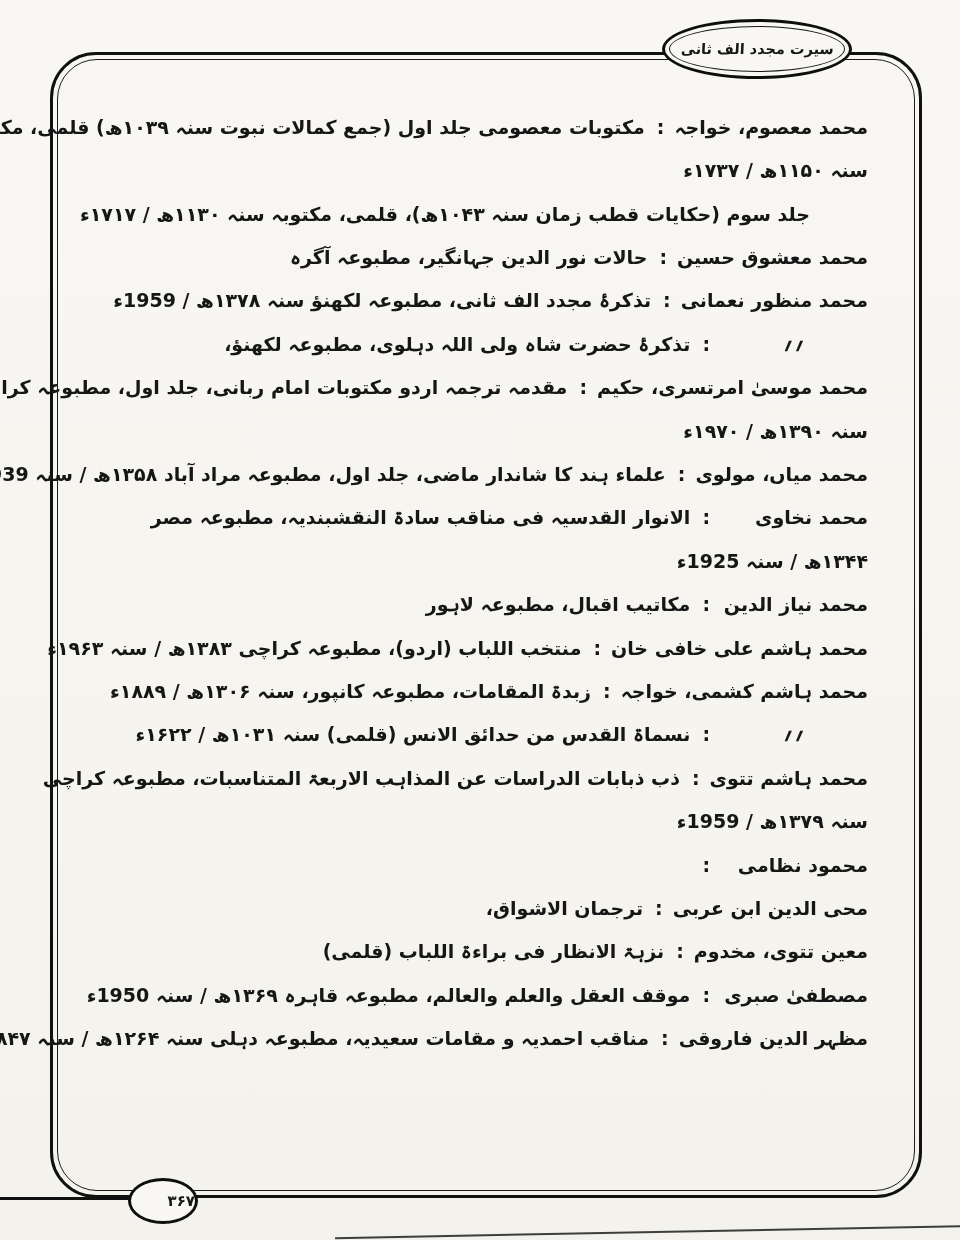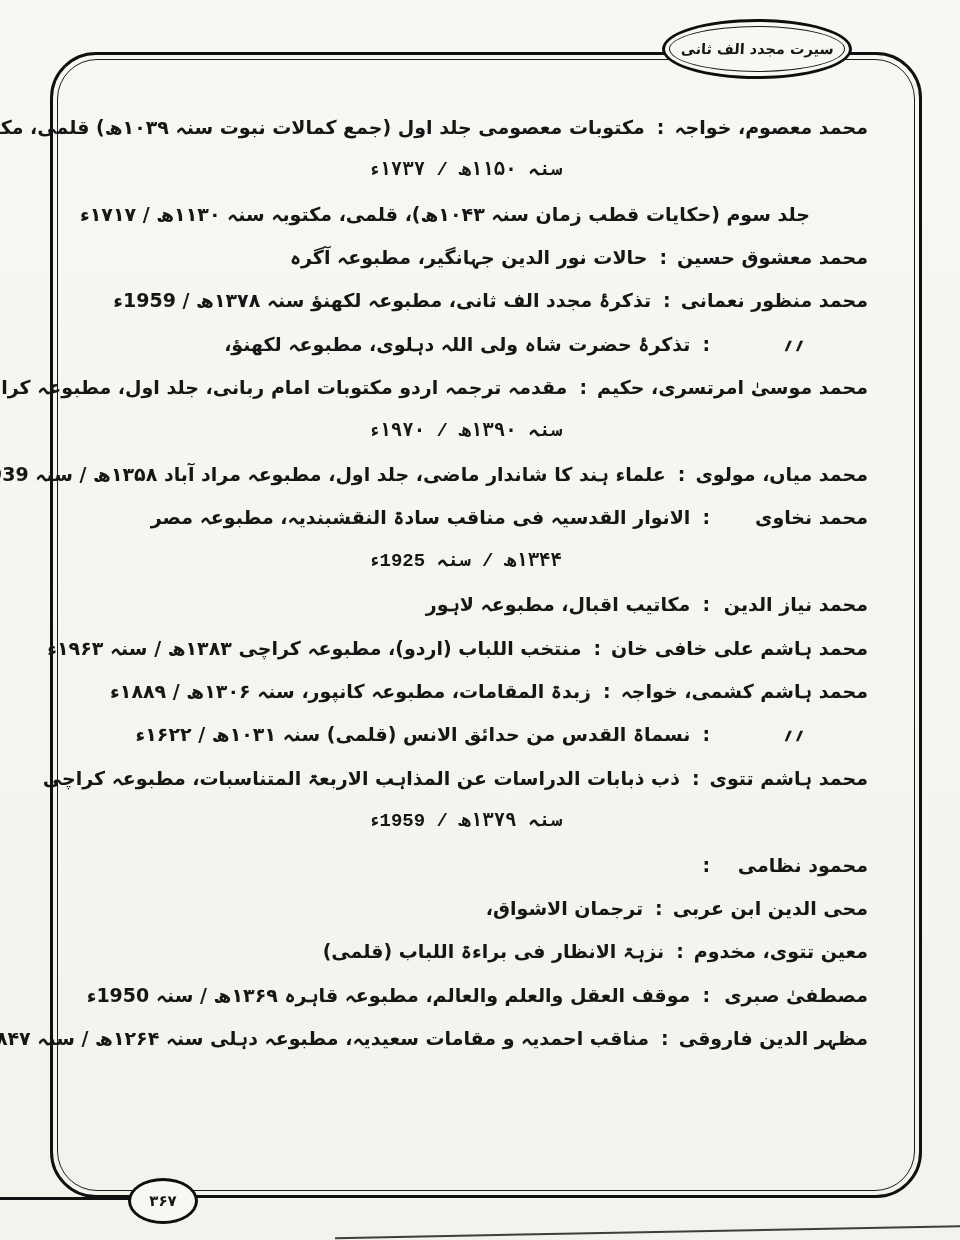--- a/index.html
+++ b/index.html
@@ -50,21 +50,21 @@
     position: absolute; left: 0; top: 1197px;
     width: 150px; height: 3px; background: #101010; z-index: 1;
   }
   .page-cartouche {
     position: absolute; left: 128px; top: 1178px;
     width: 64px; height: 40px;
     background: #f8f7f3;
     border: 3px solid #0e0e0e;
     border-radius: 50%;
     z-index: 3;
-    display: flex; align-items: center; justify-content: center;
+    display: flex; align-items: center; justify-content: flex-start;
     font-size: 15px; font-weight: bold;
   }
   
   .scan-line-1 {
     position: absolute; left: 335px; top: 1231px;
     width: 640px; height: 2px; background: #1d1d1d;
     transform: rotate(-1.1deg); z-index: 2; opacity: .85;
   }
   
   .content {
@@ -77,21 +77,21 @@
   .row {
     display: flex; flex-direction: row; align-items: center;
     height: 43.4px; white-space: nowrap;
   }
   .row .author {
     flex: 0 0 auto; min-width: 148px;
     text-align: right;
   }
   .row .ditto { min-width: 148px; text-align: center; letter-spacing: 6px; }
   .row .colon { padding: 0 10px 0 12px; }
-  .row.center { justify-content: center; font-family: Liberation Mono, monospace; }
+  .row.center { justify-content: flex-start; }
   .row.indent { padding-right: 58px; }
 </style>
 </head>
 <body>
 
 <div class="page">
 
   <div class="frame-outer">
     <div class="frame-inner"></div>
   </div>

